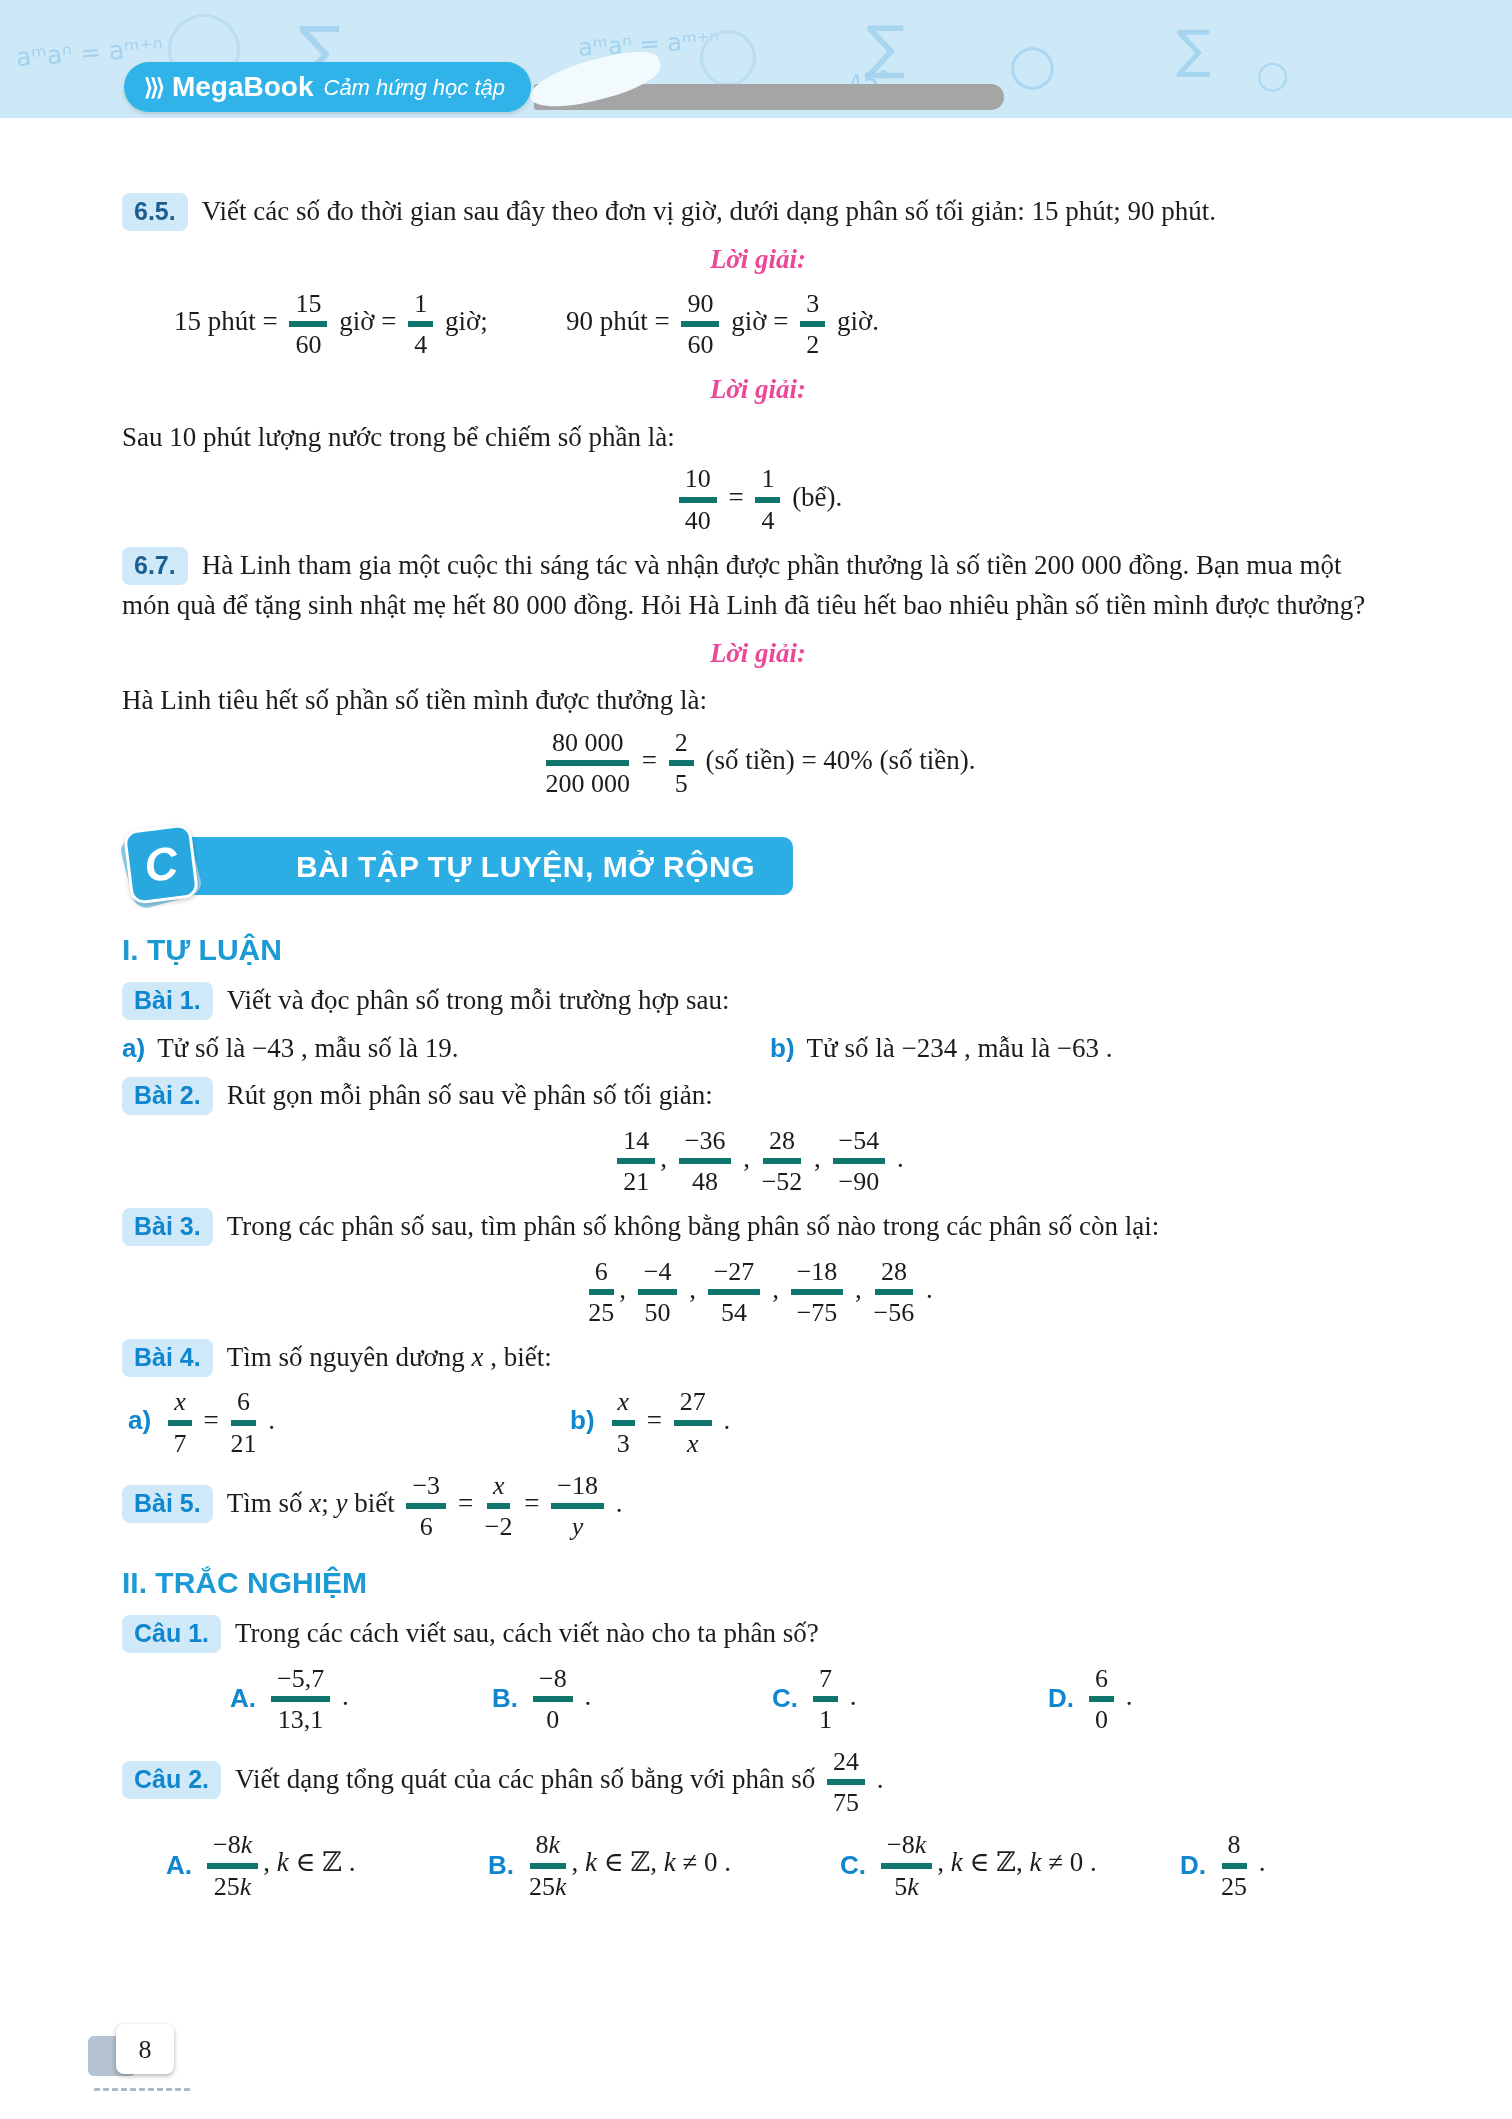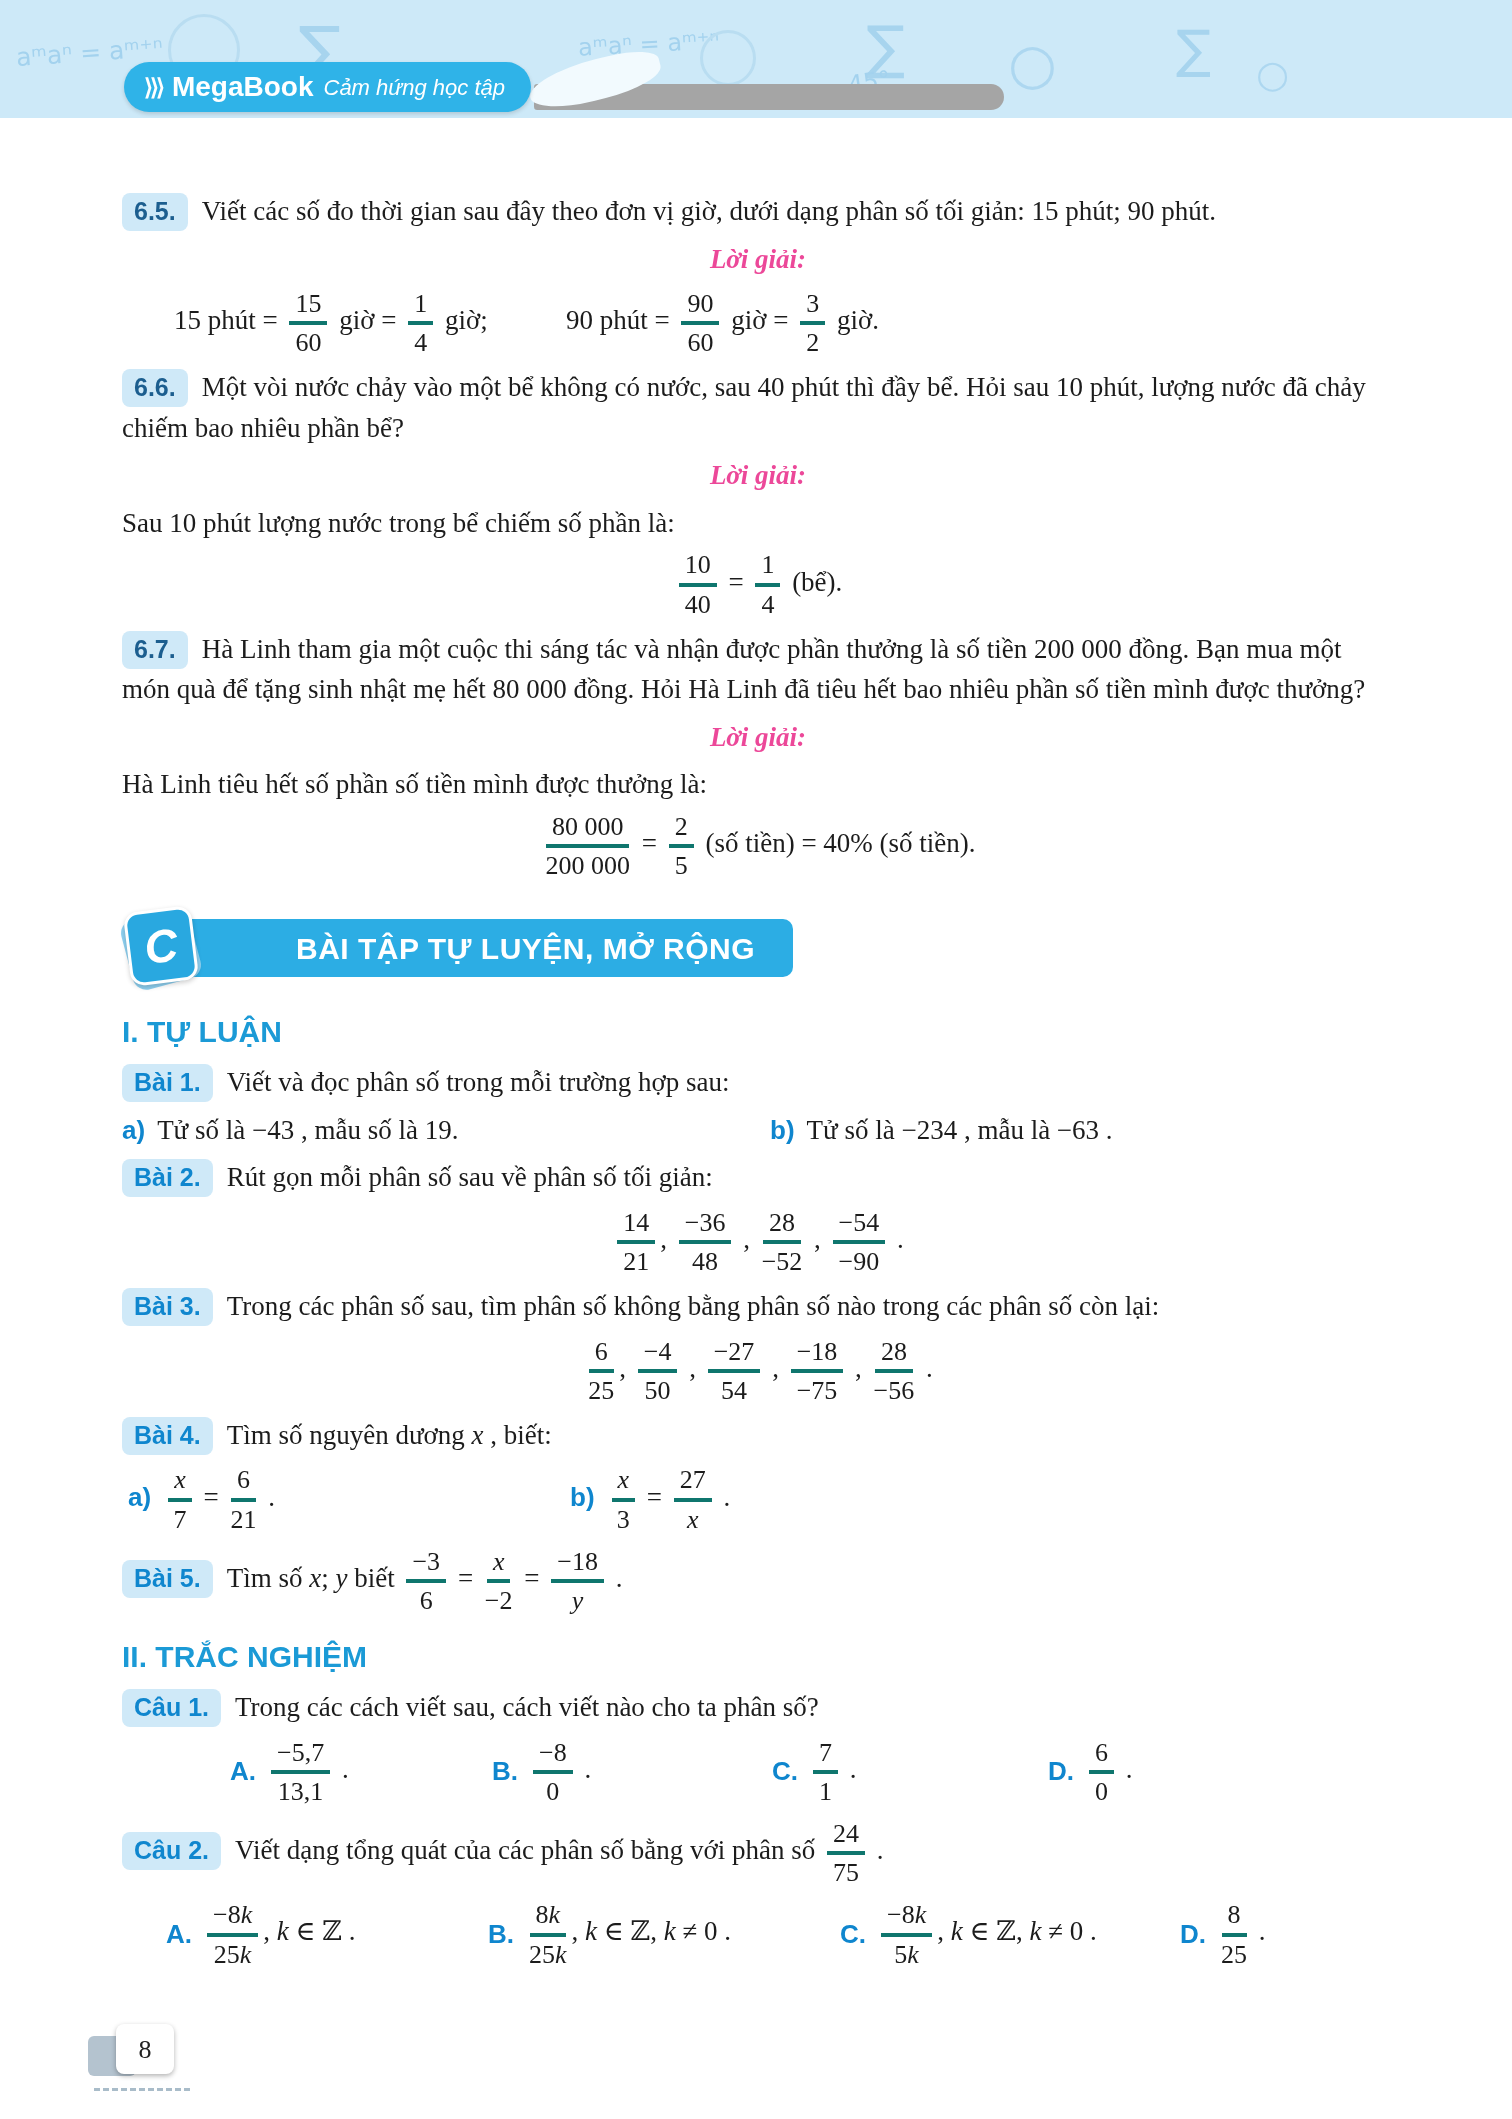--- a/index.html
+++ b/index.html
@@ -51,21 +51,21 @@
 
   .solution-label { text-align:center; color:#ec4899; font-weight:bold; font-style:italic;
     font-size:27px; margin:7px 0; }
 
   .heading { font-family:"Liberation Sans",sans-serif; font-weight:bold; color:#1b9ad6;
     font-size:30px; margin:16px 0 8px; }
 
   .math { white-space:nowrap; }
   .frac { display:inline-flex; flex-direction:column; align-items:center; vertical-align:middle;
     margin:2px 5px; line-height:1.2; font-size:26px; }
-  .frac .num { border-bottom:4px solid #0f766e; padding:0 6px 2px; text-align:center; }
+  .frac .num { border-bottom:6px solid #0f766e; padding:0 6px 2px; text-align:center; }
   .frac .den { padding-top:2px; text-align:center; }
   .mvar { font-style:italic; }
 
   .math-center { text-align:center; margin:3px 0; }
 
   .two-col { display:flex; align-items:center; margin:4px 0; }
   .m65 .col1    { margin-left:52px; width:392px; }
   .bai1ab .col1 { width:648px; }
   .bai4ab .col1 { margin-left:6px; width:442px; }
   .two-col .col2 { flex:1; }
@@ -148,23 +148,20 @@
           </span> giờ;</span>
       <span class="math col2">90 phút = <span class="frac">
             <span class="num">90</span>
             <span class="den">60</span>
           </span> giờ = <span class="frac">
             <span class="num">3</span>
             <span class="den">2</span>
           </span> giờ.</span>
     </div>
 
-    <p class="para">
-      <span class="badge num-badge">6.6.</span><span class="ptext">Một vòi nước chảy vào một bể không có nước, sau 40 phút thì đầy bể. Hỏi sau 10 phút, lượng nước đã chảy chiếm bao nhiêu phần bể?</span>
-    </p>
     <p class="solution-label">Lời giải:</p>
     <p class="intro">Sau 10 phút lượng nước trong bể chiếm số phần là:</p>
     <div class="math-center">
       <span class="math"><span class="frac">
             <span class="num">10</span>
             <span class="den">40</span>
           </span> = <span class="frac">
             <span class="num">1</span>
             <span class="den">4</span>
           </span> (bể).</span>

